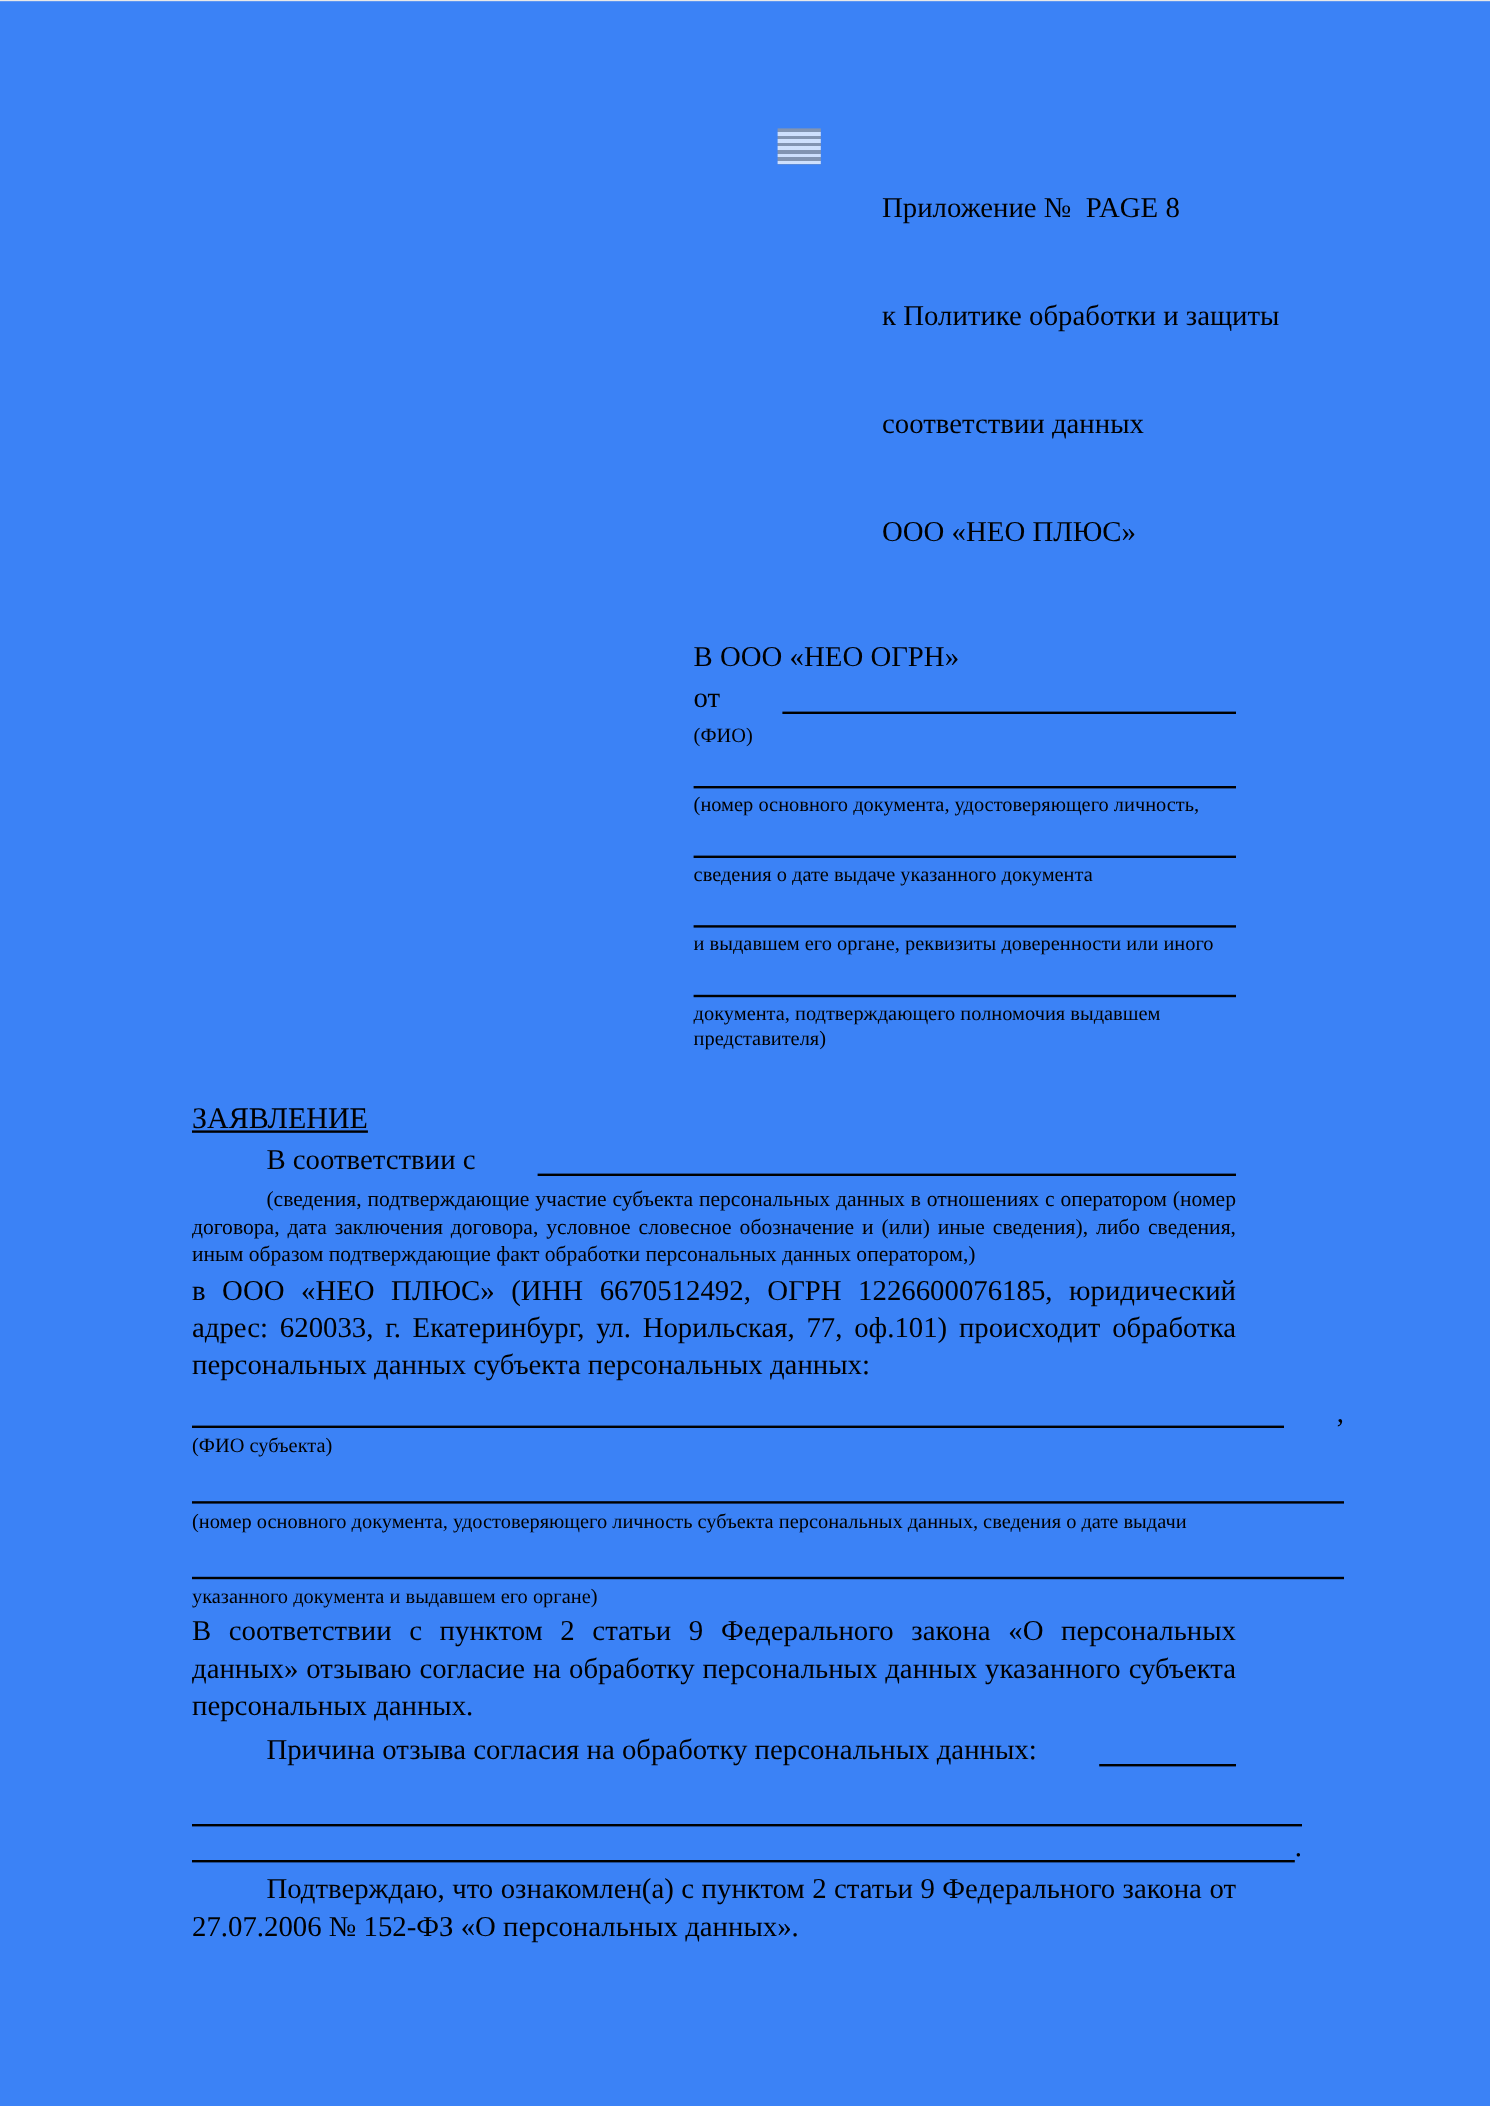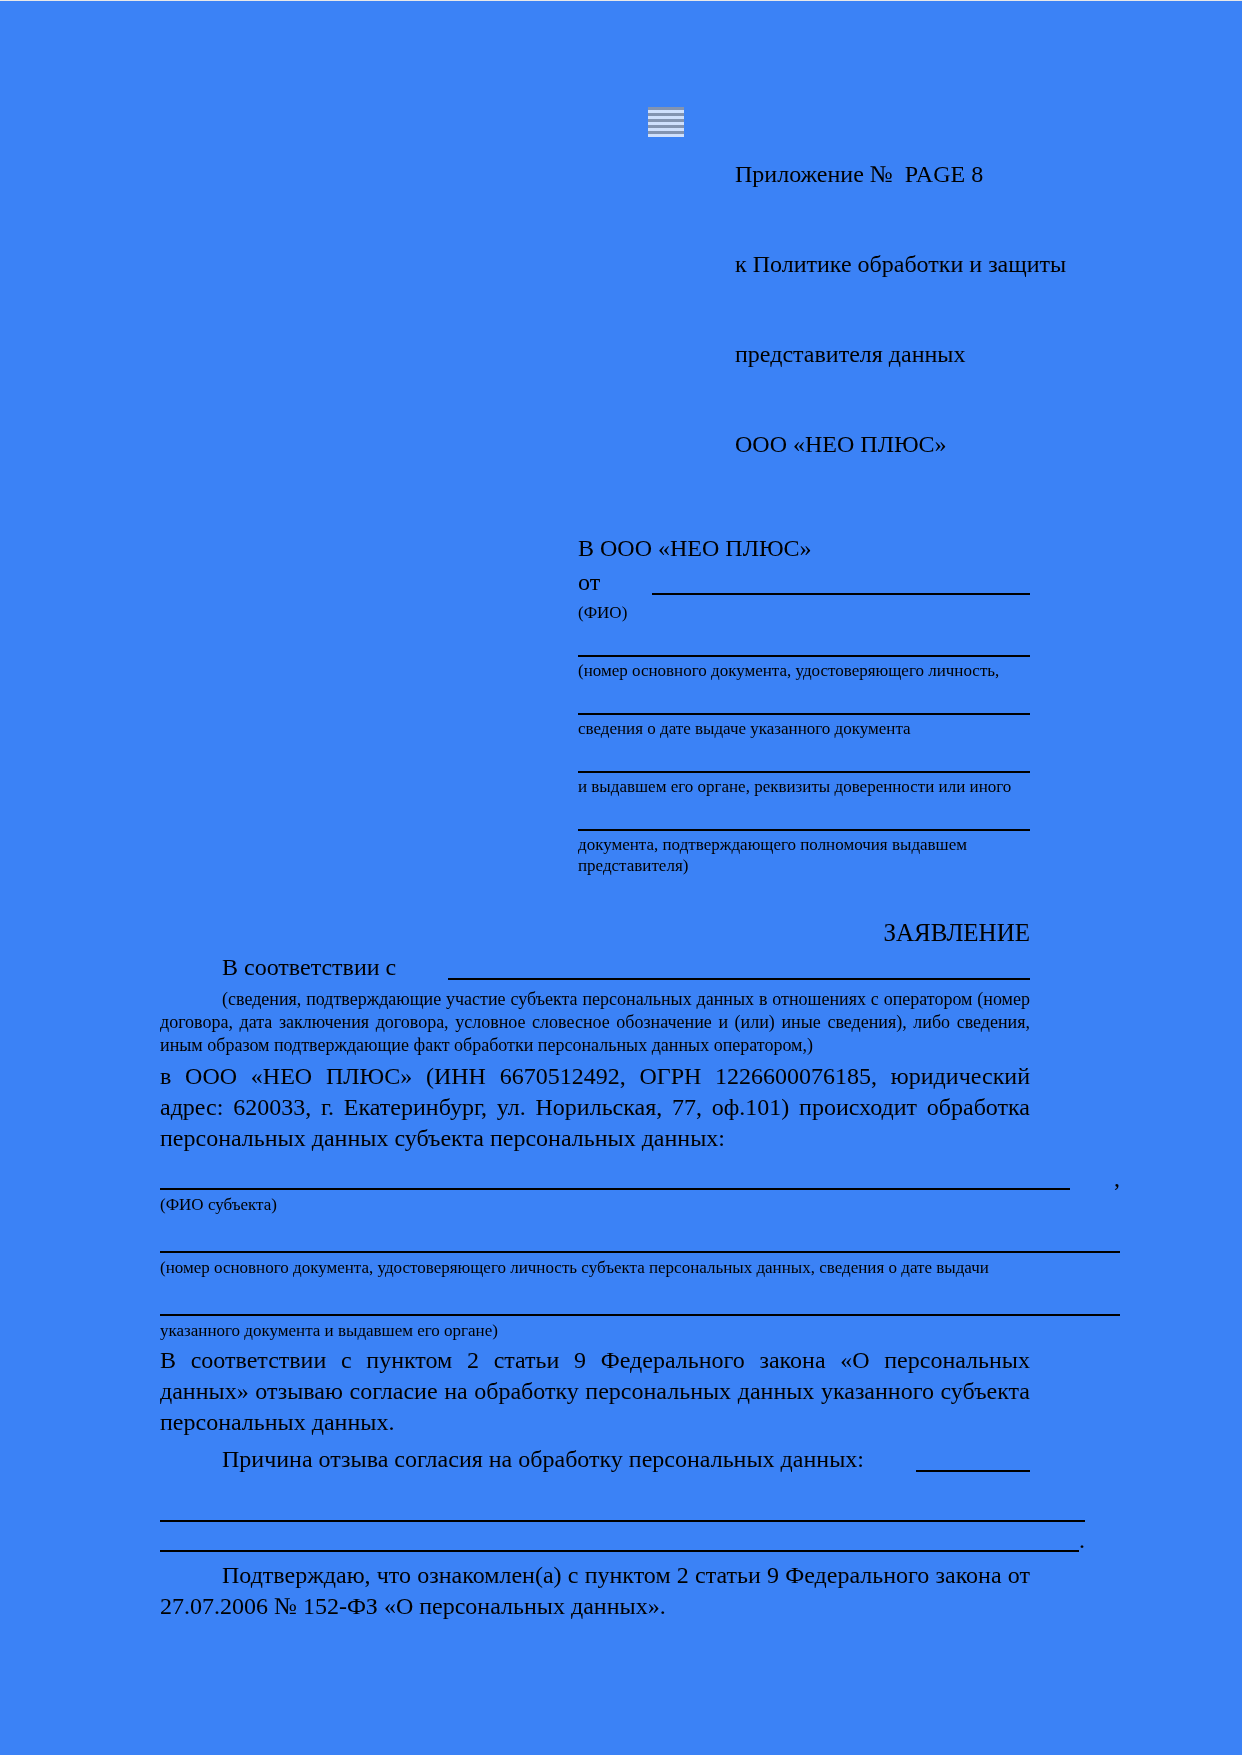--- a/index.html
+++ b/index.html
@@ -34,21 +34,21 @@
     margin-top:12px;
     margin-left:418px; 
     font-size:24px;line-height:34px;
   }
   .flexline{display:flex;align-items:flex-end;gap:44px;}
   .fill{flex:1 1 auto;border-bottom:2px solid #000;margin-left:8px;transform:translateY(-4px);}
   .cap{font-size:17px;line-height:21px;text-align:left;}
   .recipient .cap{margin-top:3px;}
   .ul-row{height:20px;border-bottom:2px solid #000;}
   .recipient .ul-row{margin-top:12px;}
-  .heading{margin-top:40px;font-size:25px;text-align:right;line-height:34px;}
+  .heading{margin-top:40px;font-size:25px;text-align:left;line-height:34px;text-decoration:underline;}
   .body-line{font-size:24px;line-height:34px;}
   .indent{padding-left:62px;}
   .note{
     margin-top:4px;font-size:18px;line-height:23px;
     text-align:justify;text-align-last:left;text-indent:62px;
   }
   .body-par{
     margin-top:4px;font-size:24px;line-height:31px;
     text-align:justify;text-align-last:left;
   }
@@ -66,27 +66,27 @@
 </head>
 <body>
 
 <div class="page">
 
   <div class="artifact"></div>
 
   <div class="header-block">
     <div>Приложение №  PAGE 8</div>
     <div>к Политике обработки и защиты</div>
-    <div>представителя данных</div>
+    <div>соответствии данных</div>
     <div>ООО «НЕО ПЛЮС»</div>
   </div>
 
 
   <div class="recipient">
-    <div>В ООО «НЕО ПЛЮС»</div>
+    <div>В ООО «НЕО ОГРН»</div>
     <div class="flexline">
       <span>от</span>
       <span class="fill"></span>
     </div>
     <div class="cap">(ФИО)</div>
 
     <div class="ul-row"></div>
     <div class="cap">(номер основного документа, удостоверяющего личность,</div>
 
     <div class="ul-row"></div>

